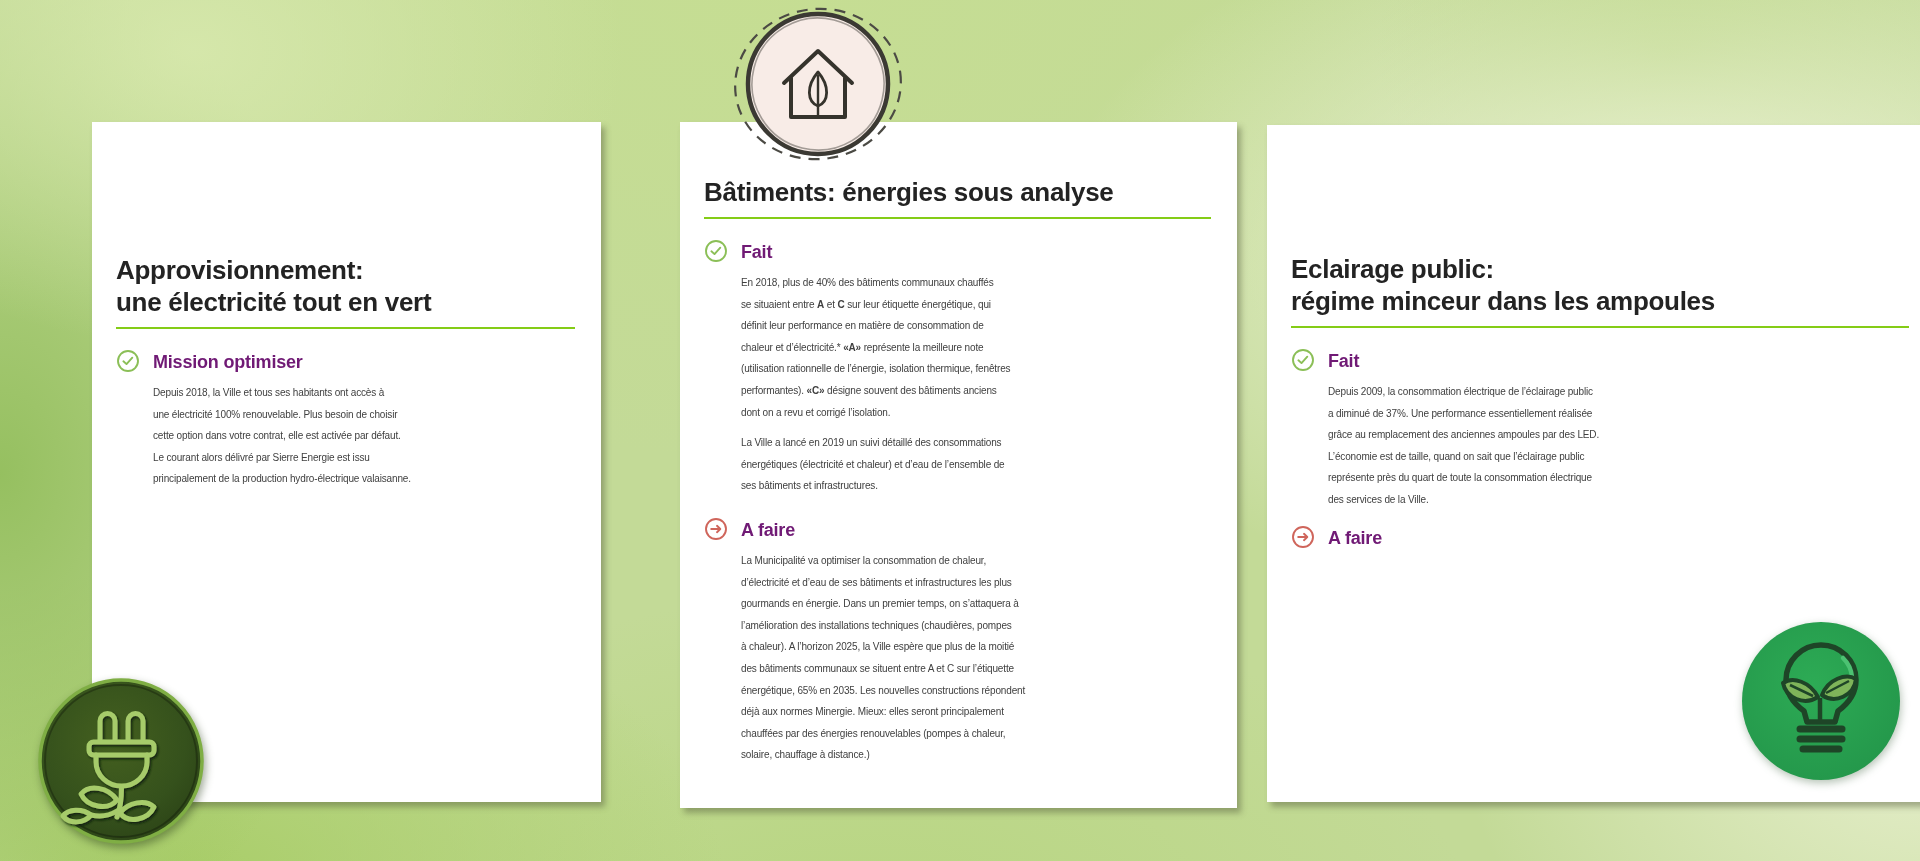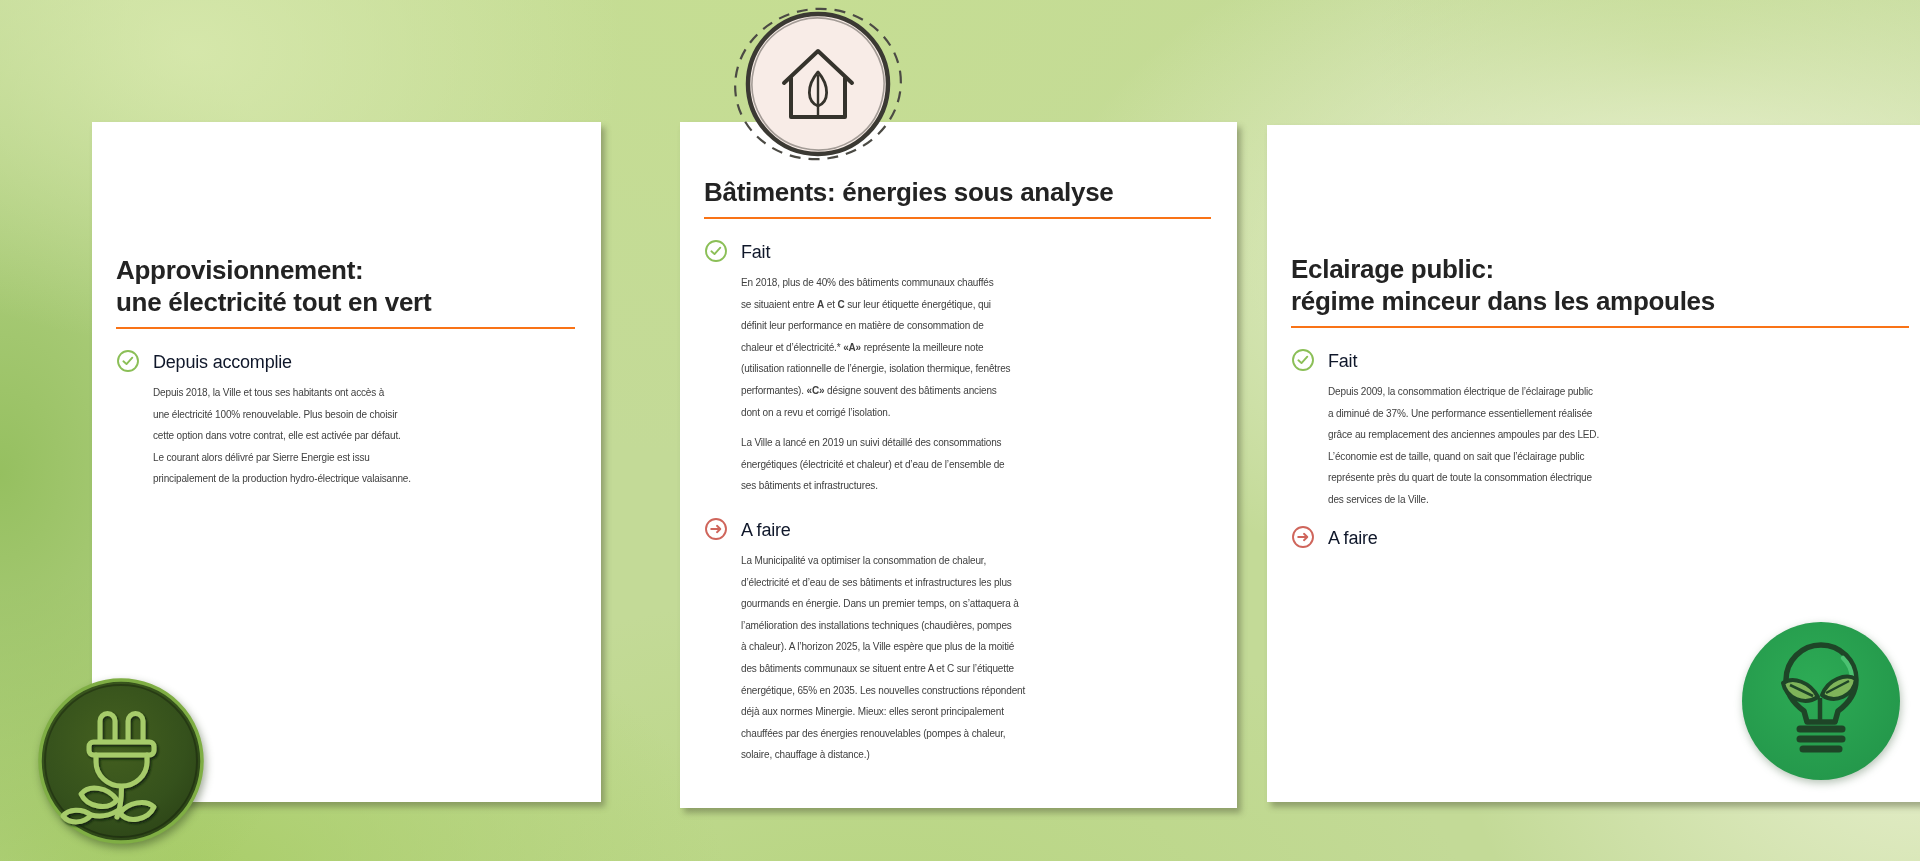--- a/index.html
+++ b/index.html
@@ -27,35 +27,35 @@
   #card-left  {left:92px;  top:122px; width:509px; height:680px;}
   #card-middle{left:680px; top:122px; width:557px; height:686px;}
   #card-right {left:1267px;top:125px; width:668px; height:677px;}
 
   .card-inner{padding:0 26px 0 24px;}
 
   .title{
     margin:0;color:#232323;font-weight:bold;
     font-size:26px;line-height:32px;letter-spacing:-0.3px;
     white-space:pre-line;
-    border-bottom:2px solid #f97316;padding-bottom:9px;
+    border-bottom:2px solid #84cc16;padding-bottom:9px;
   }
   #card-left  .title{margin-top:132px;}
   #card-middle .title{margin-top:54px;}
   #card-right .title{margin-top:128px;}
 
   .sec{
     display:grid;grid-template-columns:26px 1fr;column-gap:11px;
     margin-top:22px;
   }
   .badge{width:24px;height:24px;margin-top:-2px;}
   .badge svg{display:block;width:24px;height:24px;}
   .sec h3{
-    margin:0 0 9px 0;color:#0f172a;font-size:18px;line-height:22px;
-    font-weight:normal;letter-spacing:-0.2px;
+    margin:0 0 9px 0;color:#701a75;font-size:18px;line-height:22px;
+    font-weight:bold;letter-spacing:-0.2px;
   }
   .body{
     margin:0;color:#404040;font-size:10px;line-height:21.6px;
     letter-spacing:-0.15px;white-space:pre;
   }
   .body + .body{margin-top:9px;}
   .bold{font-weight:bold;}
 
   .footnote{
     margin:13px 6px 0 0;text-align:right;color:#4a4a4a;
@@ -81,21 +81,21 @@
       <h2 class="title">Approvisionnement:
 une électricité tout en vert</h2>
       <section class="sec">
         <span class="badge">
           <svg viewBox="0 0 24 24">
               <circle cx="12" cy="12" r="10" fill="none" stroke="#8bbf57" stroke-width="1.9"></circle>
               <path d="M7.4 12.3 L10.5 15.1 L16.3 8.7" fill="none" stroke="#8bbf57" stroke-width="1.9" stroke-linecap="round" stroke-linejoin="round"></path>
             </svg>
         </span>
         <div>
-          <h3>Depuis accomplie</h3>
+          <h3>Mission optimiser</h3>
           <p class="body">Depuis 2018, la Ville et tous ses habitants ont accès à
 une électricité 100% renouvelable. Plus besoin de choisir
 cette option dans votre contrat, elle est activée par défaut.
 Le courant alors délivré par Sierre Energie est issu
 principalement de la production hydro-électrique valaisanne.</p>
         </div>
       </section>
     </div>
   </div>
 

